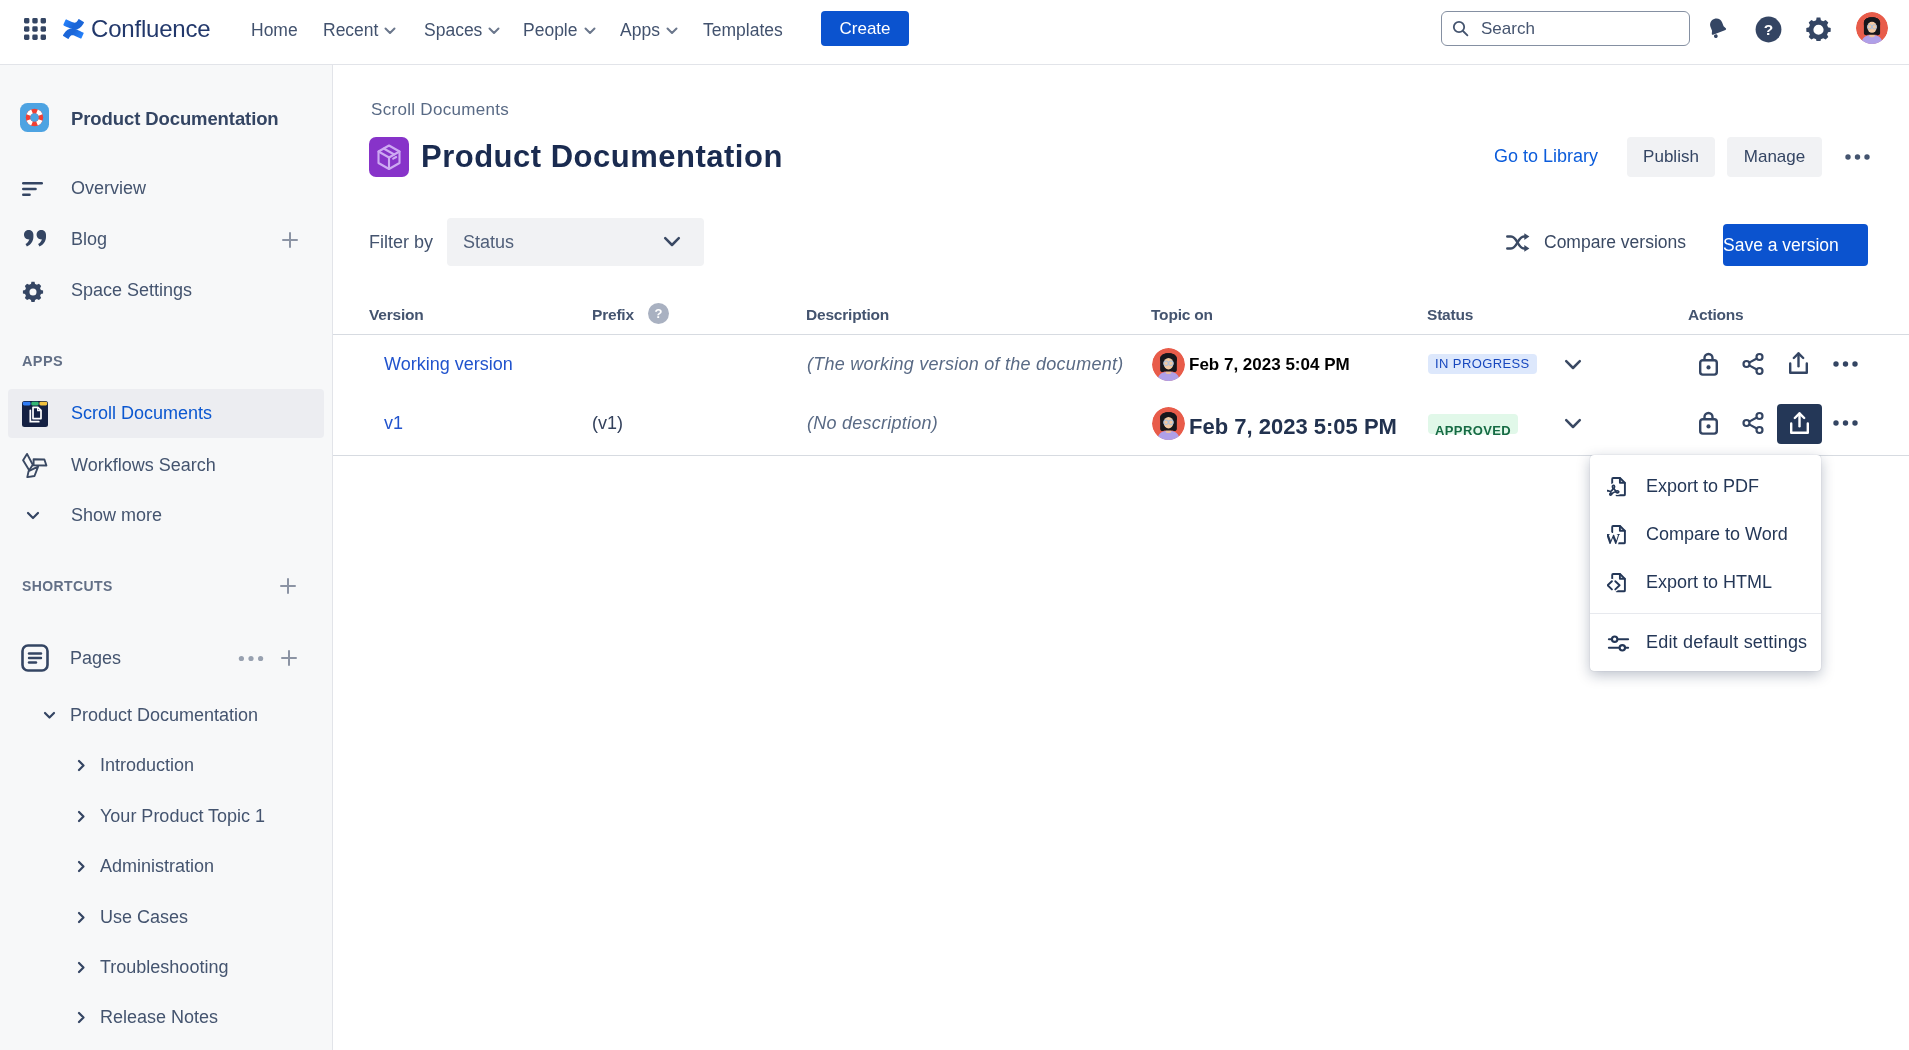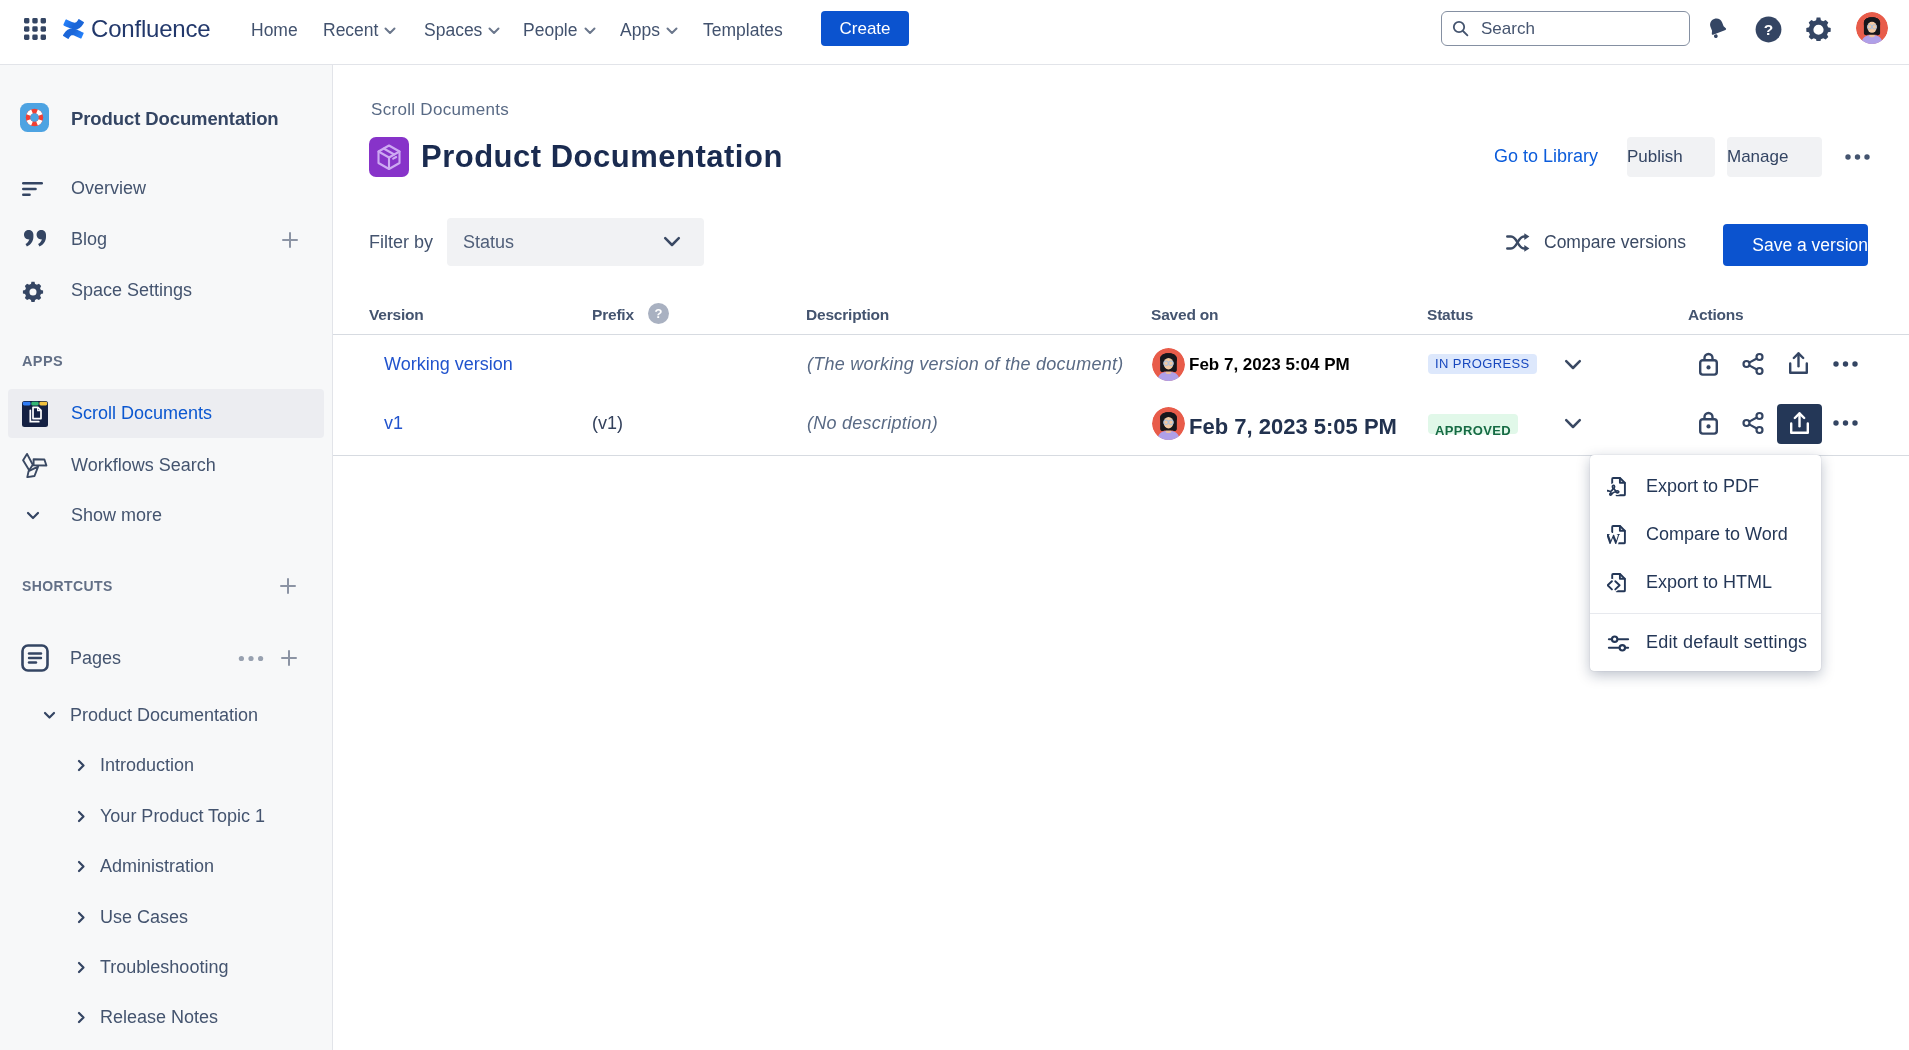--- a/index.html
+++ b/index.html
@@ -3,21 +3,21 @@
 <meta charset="utf-8">
 <style>
 *{margin:0;padding:0;box-sizing:border-box}
 html,body{width:1909px;height:1050px;overflow:hidden;background:#fff;
   font-family:"Liberation Sans",sans-serif;}
 .abs{position:absolute}
 .nav-item{position:absolute;top:20px;font-size:17.5px;font-weight:500;color:#42526E;white-space:nowrap}
 .chev{display:inline-block;vertical-align:middle;margin-left:6px}
 .side-text{position:absolute;font-size:18px;color:#44546F;white-space:nowrap}
 .gray-btn{position:absolute;background:#F1F2F4;border-radius:4px;color:#344563;
-  font-size:17px;font-weight:500;text-align:left;line-height:40px;height:40px}
+  font-size:17px;font-weight:500;text-align:center;line-height:40px;height:40px}
 </style>
 </head>
 <body>
 
 <div id="topnav" class="abs" style="left:0;top:0;width:1909px;height:65px;background:#fff;border-bottom:1px solid #E2E4E9;z-index:5">
 
   <svg class="abs" style="left:24px;top:18px" width="22" height="22" viewBox="0 0 22 22">
     <g fill="#344563">
       <rect x="0" y="0" width="5.4" height="5.4" rx="1.4"></rect>
         <rect x="8.3" y="0" width="5.4" height="5.4" rx="1.4"></rect>
@@ -265,30 +265,30 @@
 
 <svg class="abs" style="left:1506px;top:232px" width="24" height="21" viewBox="0 0 24 21">
   <g fill="none" stroke="#3A4963" stroke-width="2.5" stroke-linecap="round">
     <path d="M1.3 4.6 H5 C11.5 4.6 11.5 16.4 18 16.4 H18.8"></path>
     <path d="M1.3 16.4 H5 C11.5 16.4 11.5 4.6 18 4.6 H18.8"></path>
   </g>
   <path d="M18.3 1.3 L23.4 4.6 L18.3 7.9 Z" fill="#3A4963"></path>
   <path d="M18.3 13.1 L23.4 16.4 L18.3 19.7 Z" fill="#3A4963"></path>
 </svg>
 <div class="abs" style="left:1544px;top:232px;font-size:17.5px;font-weight:500;color:#3A4963">Compare versions</div>
-<div class="abs" style="left:1723px;top:224px;width:145px;height:42px;background:#0B53CF;border-radius:4px;color:#fff;font-size:17.5px;font-weight:500;text-align:right;line-height:42px">Save a version</div>
+<div class="abs" style="left:1723px;top:224px;width:145px;height:42px;background:#0B53CF;border-radius:4px;color:#fff;font-size:17.5px;font-weight:500;text-align:left;line-height:42px">Save a version</div>
 
 <div class="abs" style="left:369px;top:306px;font-size:15.5px;font-weight:700;color:#44546F;letter-spacing:-0.2px">Version</div>
 <div class="abs" style="left:592px;top:306px;font-size:15.5px;font-weight:700;color:#44546F;letter-spacing:-0.2px">Prefix</div>
 <svg class="abs" style="left:648px;top:303px" width="21" height="21" viewBox="0 0 21 21">
     <circle cx="10.5" cy="10.5" r="10.5" fill="#A9B1C1"></circle>
     <text x="10.5" y="15.3" font-size="13" font-weight="bold" fill="#fff" text-anchor="middle" font-family="Liberation Sans">?</text>
   </svg>
 <div class="abs" style="left:806px;top:306px;font-size:15.5px;font-weight:700;color:#44546F;letter-spacing:-0.2px">Description</div>
-<div class="abs" style="left:1151px;top:306px;font-size:15.5px;font-weight:700;color:#44546F;letter-spacing:-0.2px">Saved on</div>
+<div class="abs" style="left:1151px;top:306px;font-size:15.5px;font-weight:700;color:#44546F;letter-spacing:-0.2px">Topic on</div>
 <div class="abs" style="left:1427px;top:306px;font-size:15.5px;font-weight:700;color:#44546F;letter-spacing:-0.2px">Status</div>
 <div class="abs" style="left:1688px;top:306px;font-size:15.5px;font-weight:700;color:#44546F;letter-spacing:-0.2px">Actions</div>
 <div class="abs" style="left:333px;top:334px;width:1576px;height:1px;background:#D7DBE1"></div>
 <div class="abs" style="left:333px;top:455px;width:1576px;height:1px;background:#D7DBE1"></div>
 
 <div class="abs" style="left:384px;top:354px;font-size:18px;color:#2153CD">Working version</div>
 <div class="abs" style="left:807px;top:354px;font-size:18px;font-style:italic;letter-spacing:0.25px;color:#596A85">(The working version of the document)</div>
 <svg class="abs" style="left:1152px;top:348px" width="33" height="33" viewBox="0 0 32 32">
   <defs>
       <clipPath id="av1">

